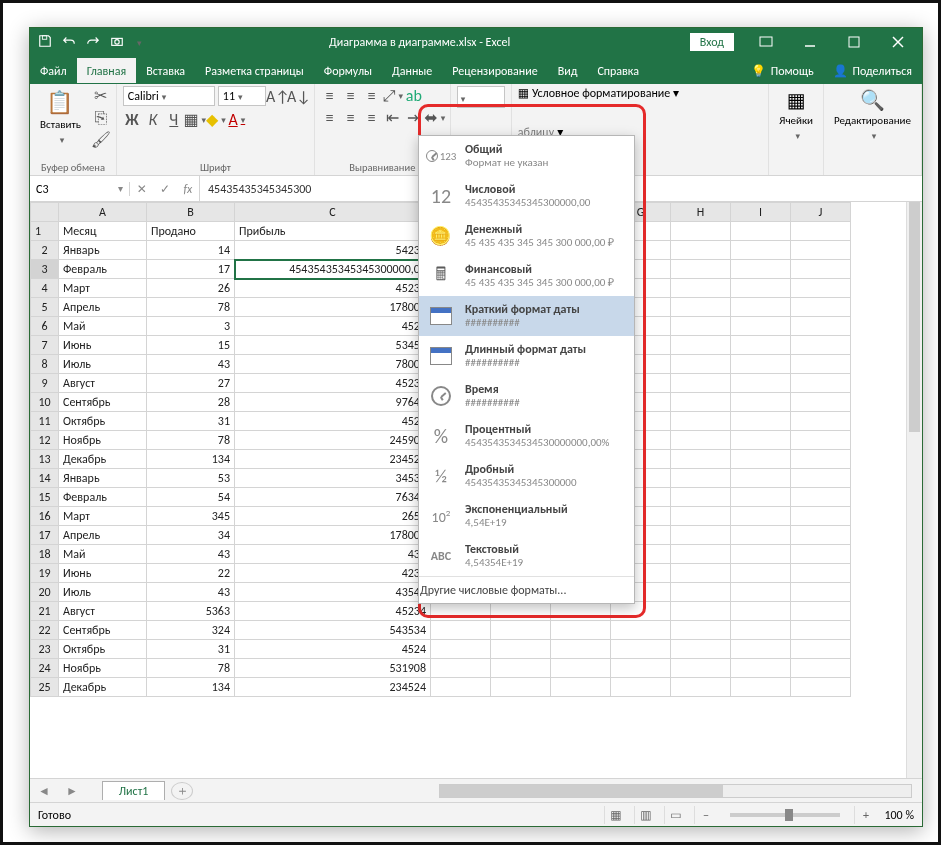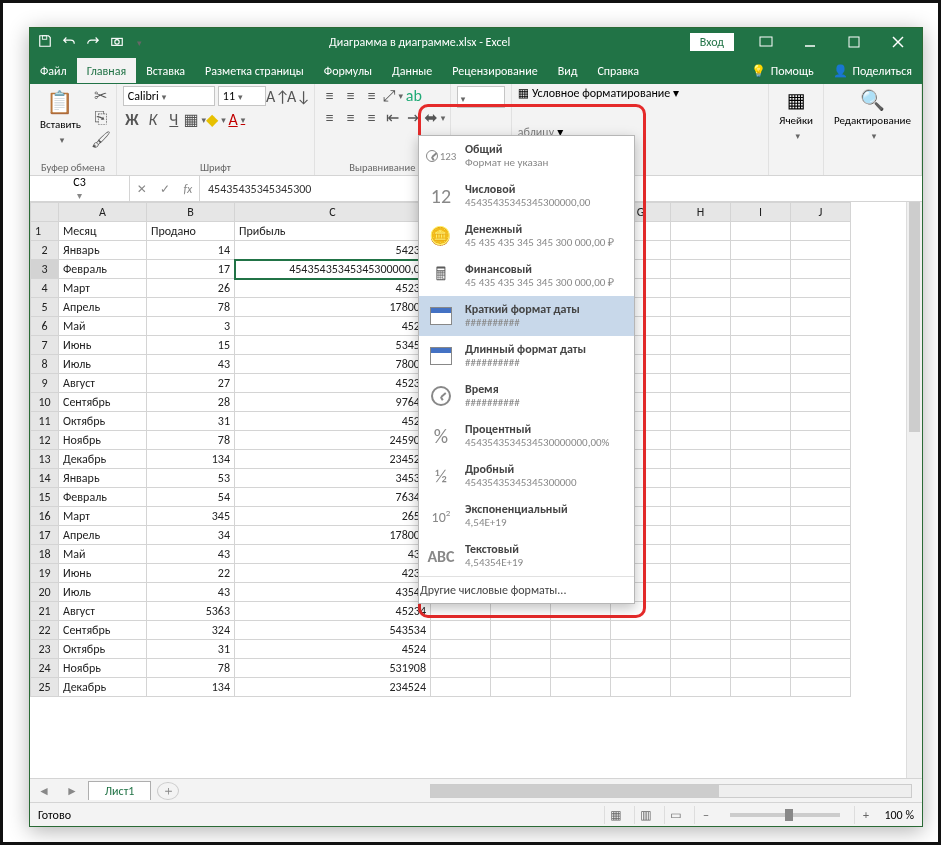--- a/index.html
+++ b/index.html
@@ -24,21 +24,21 @@
   .rgroup { border-right: 1px solid #e1e1e1; padding: 2px 6px 1px; display: flex; flex-direction: column; justify-content: space-between; }
   .rgroup-title { font-size: 10.5px; color: #666; text-align: center; padding-top: 2px;}
   .rg-row { display: flex; align-items: center; gap: 3px; }
   .rg-big { display: flex; flex-direction: column; align-items: center; gap: 2px; font-size: 11px; padding: 2px 4px;}
   .ico-box { width: 18px; height: 18px; display: inline-flex; align-items: center; justify-content: center; color: #555; }
   .combo { background: #fff; border: 1px solid #c5c5c5; height: 20px; font-size: 12px; display: flex; align-items: center; padding: 0 4px; }
   .combo.small { width: 48px; }
   .combo.font { width: 92px; }
   
   .fbar { height: 26px; border-bottom: 1px solid #d4d4d4; display: flex; align-items: center; font-size: 12px; }
-  .name-box { width: 100px; border-right: 1px solid #d4d4d4; padding: 0 6px; display:flex; align-items:center; justify-content:space-between;flex-direction:column;}
+  .name-box { width: 100px; border-right: 1px solid #d4d4d4; padding: 0 6px; display:flex; align-items:center; justify-content:space-between;}
   .fx-icons { width: 70px; display: flex; align-items: center; justify-content: space-around; color: #888; border-right: 1px solid #d4d4d4; height:100%;}
   .fx-input { flex: 1; padding: 0 8px; color: #333; }
   
   .grid-wrap { flex: 1; overflow: hidden; position: relative; background: #fff; }
   table.sheet { border-collapse: collapse; font-size: 12px; color: #222; }
   .sheet th, .sheet td { border: 1px solid #d4d4d4; height: 19px; padding: 0 4px; white-space: nowrap; }
   .sheet thead th { background: #e6e6e6; font-weight: 400; text-align: center; position: sticky; top: 0; }
   .rowhdr { background: #e6e6e6; text-align: center; width: 28px; }
   .colA { width: 88px; text-align: left;}
   .colB { width: 88px; text-align: right;}
@@ -56,21 +56,21 @@
   .nf-texts { display: flex; flex-direction: column; line-height: 1.15; }
   .nf-title { font-size: 12px; font-weight: 600; color: #444; }
   .nf-sample { font-size: 11px; color: #888; }
   .nf-sep { border-top: 1px solid #e1e1e1; }
   .nf-more { padding: 6px 1px; font-size: 12px; color: #444; }
   .red-border { position: absolute; border: 3px solid #e52a2a; border-radius: 10px; pointer-events: none; }
   .red1 { left: 415px; top: 101px; width: 228px; height: 514px; }
   
   .sheettabs { height: 24px; border-top: 1px solid #d4d4d4; display: flex; align-items: center; font-size: 12px; background: #f3f3f3;}
   .sheettabs .nav { padding: 0 8px; color: #888; }
-  .sheettab { background: #fff; border: 1px solid #aeaeae; border-bottom: none; padding: 2px 16px; margin-left: 2px; color: #217346;}
+  .sheettab { background: #fff; border: 1px solid #aeaeae; border-bottom: none; padding: 2px 16px; margin-left: 16px; color: #217346;}
   .addsheet { width: 22px; height: 18px; margin-left: 6px; display:flex; align-items:center; justify-content:center; border:1px solid #ccc; border-radius:50%; color:#888; font-size:13px;}
   .hscroll { flex:1; margin: 0 10px; height: 14px; background: #eee; position: relative; border:1px solid #ccc;}
   .hscroll .thumb { position:absolute; left:0; top:0; bottom:0; width: 60%; background:#cdcdcd;}
   
   .statusbar { height: 24px; border-top: 1px solid #d4d4d4; background: #f3f3f3; display: flex; align-items: center; font-size: 12px; padding: 0 8px; gap: 8px;}
   .statusbar .spacer { flex: 1; }
   .view-btn { width: 22px; height: 18px; display:flex; align-items:center; justify-content:center; color:#666; border-left:1px solid #ddd;}
   .zoom-slider { width: 110px; height: 4px; background:#ccc; position:relative; margin:0 6px;}
   .zoom-slider .zthumb { position:absolute; left:50%; top:-4px; width:8px; height:12px; background:#888;}
   .drop-arrow::after { content: "▾"; font-size: 9px; margin-left: 3px; color:#666; }
@@ -731,21 +731,21 @@
     <div class="nf-icon">
         <span style="font-size:14px;color:#888">10<sup style="font-size:9px">2</sup></span>
       </div>
     <div class="nf-texts">
       <span class="nf-title">Экспоненциальный</span>
       <span class="nf-sample">4,54E+19</span>
     </div>
     </div>
     <div class="nf-item ">
     <div class="nf-icon">
-        <span style="font-size:16px;color:#888;font-weight:600">ABC</span>
+        <span style="font-size:12px;color:#888;font-weight:600">ABC</span>
       </div>
     <div class="nf-texts">
       <span class="nf-title">Текстовый</span>
       <span class="nf-sample">4,54354E+19</span>
     </div>
     </div>
     <div class="nf-sep"></div>
     <div class="nf-more">Другие числовые форматы...</div>
   </div>
 <div class="red-border red1"></div>

